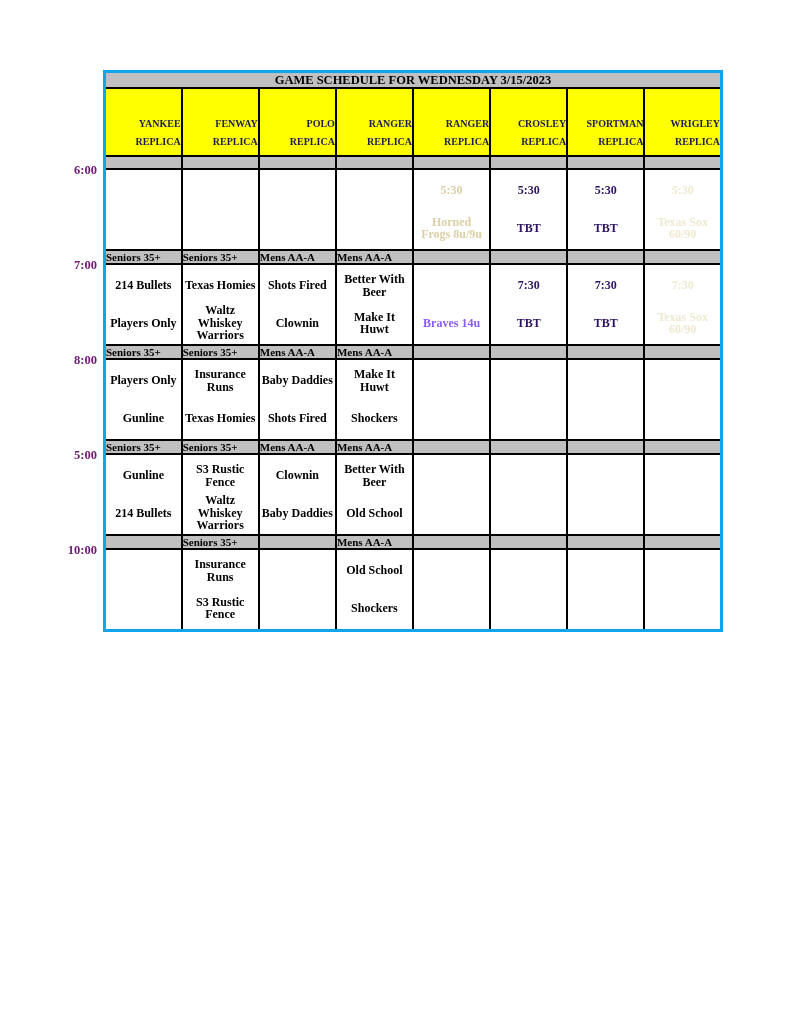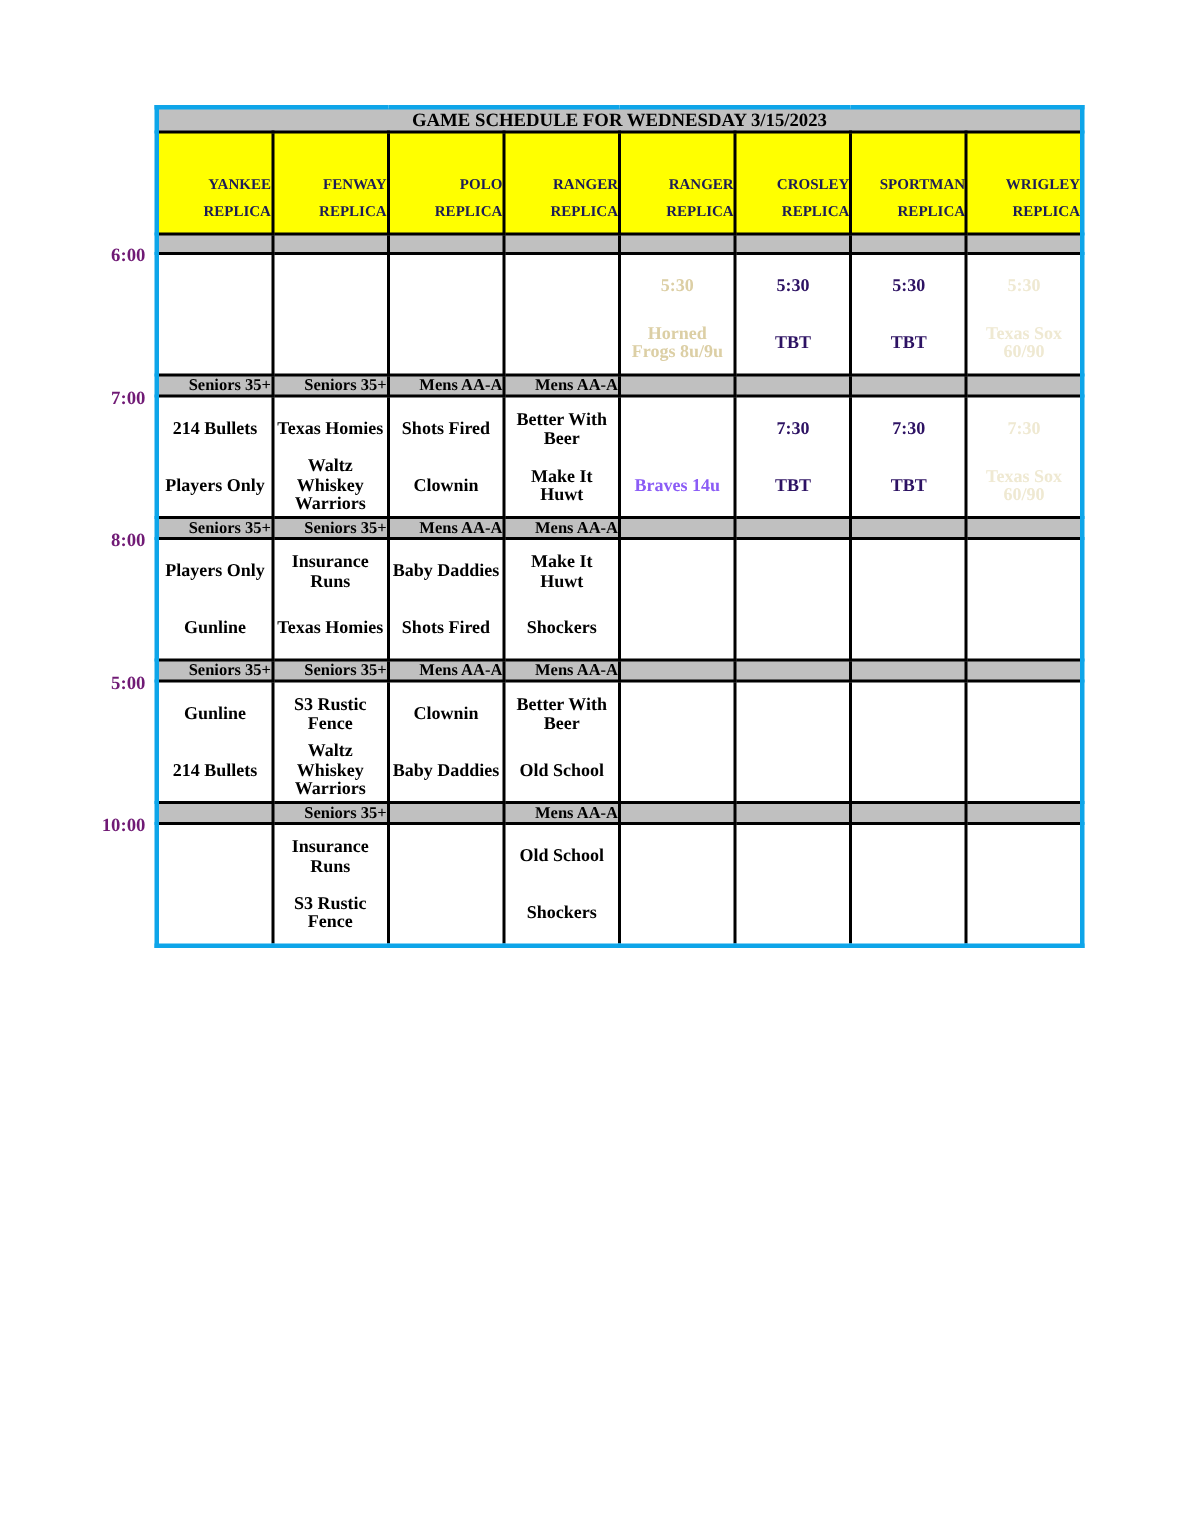--- a/index.html
+++ b/index.html
@@ -12,21 +12,21 @@
     border-collapse:collapse; table-layout:fixed;
     border:3px solid #0ea5e9;
   }
   table.sched td { border:2px solid #000; padding:0; overflow:visible; }
 
   tr.r-title td   { height:14px; background:#c0c0c0; text-align:center;
                     font-size:12.5px; line-height:14px; }
   tr.r-header td  { height:48px; background:#ffff00; }
   tr.r-spacer td  { height:11px; background:#c0c0c0; }
   tr.r-game td    { height:79px; background:#ffffff; }
-  tr.r-divider td { height:12px; background:#c0c0c0; text-align:right;
+  tr.r-divider td { height:12px; background:#c0c0c0; text-align:left;
                     font-size:11px; line-height:12px; white-space:nowrap; }
   tr.r-footer td  { height:17px; background:#c0c0c0; }
 
   .hwrap { height:44px; display:flex; flex-direction:column; justify-content:space-evenly;
            text-align:right; font-size:10px; color:#1b1b56; line-height:1;margin-top:22px; }
 
   .cellwrap { height:75px; display:flex; flex-direction:column; }
   .half { flex:1; display:flex; align-items:center; justify-content:center;
           text-align:center; font-size:12px; line-height:1.05; padding:0 2px; }
 

